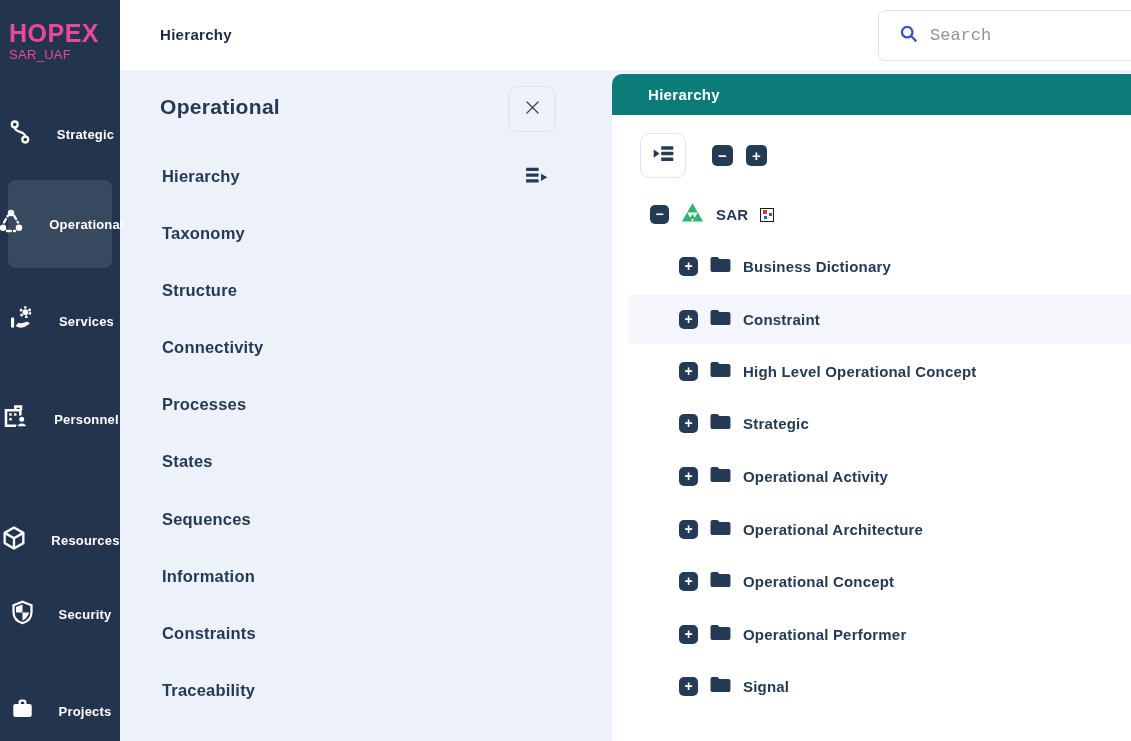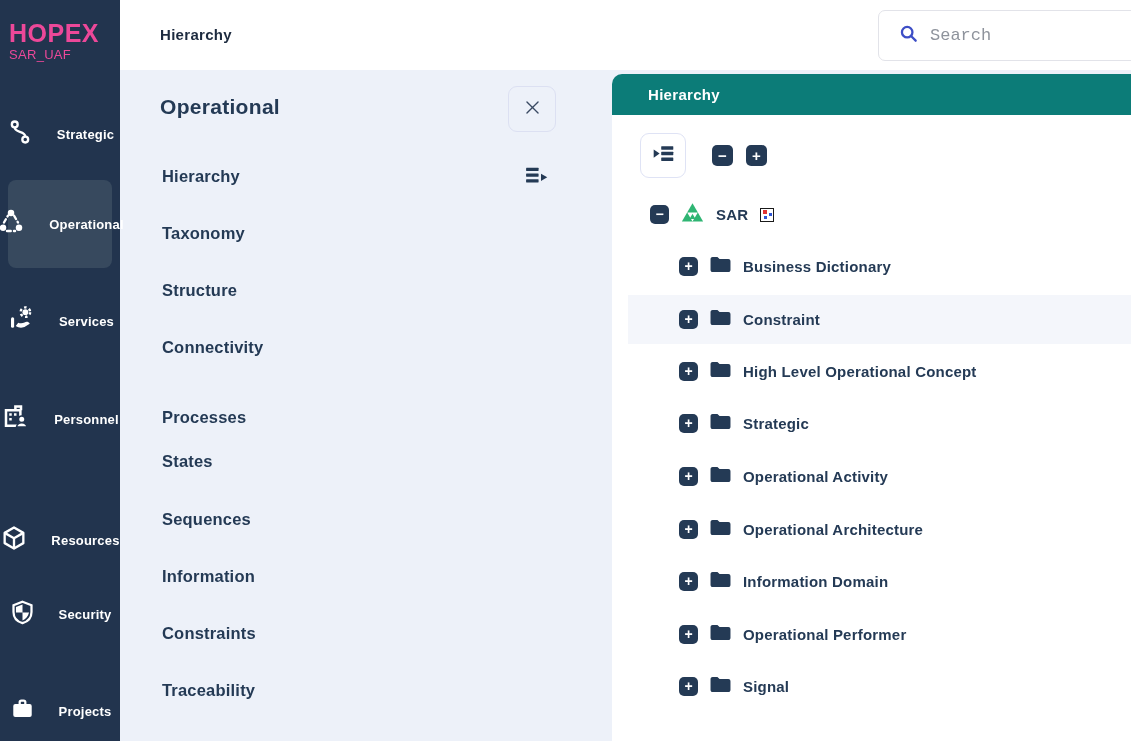--- a/index.html
+++ b/index.html
@@ -190,21 +190,21 @@
     </div>
     <div class="menu-item" style="top:149px">
         <span>Taxonomy</span>
       </div>
     <div class="menu-item" style="top:206px">
         <span>Structure</span>
       </div>
     <div class="menu-item" style="top:263px">
         <span>Connectivity</span>
       </div>
-    <div class="menu-item" style="top:333px">
+    <div class="menu-item" style="top:320px">
         <span>Processes</span>
       </div>
     <div class="menu-item" style="top:377px">
         <span>States</span>
       </div>
     <div class="menu-item" style="top:435px">
         <span>Sequences</span>
       </div>
     <div class="menu-item" style="top:549px">
         <span>Constraints</span>
@@ -292,21 +292,21 @@
       <span><svg viewBox="0 0 24 20" width="23" height="19" fill="#243A55">
             <path d="M1.5 4.2C1.5 3 2.5 2 3.7 2h5.1l2.2 2.3h9.3c1.2 0 2.2 1 2.2 2.2v9.3c0 1.2-1 2.2-2.2 2.2H3.7c-1.2 0-2.2-1-2.2-2.2z"></path>
           </svg></span>
       <span class="tree-label">Operational Architecture</span>
     </div>
     <div class="tree-row child" style="top:442px">
       <span class="expander">+</span>
       <span><svg viewBox="0 0 24 20" width="23" height="19" fill="#243A55">
             <path d="M1.5 4.2C1.5 3 2.5 2 3.7 2h5.1l2.2 2.3h9.3c1.2 0 2.2 1 2.2 2.2v9.3c0 1.2-1 2.2-2.2 2.2H3.7c-1.2 0-2.2-1-2.2-2.2z"></path>
           </svg></span>
-      <span class="tree-label">Information Domain</span>
+      <span class="tree-label">Operational Concept</span>
     </div>
     <div class="tree-row child" style="top:495px">
       <span class="expander">+</span>
       <span><svg viewBox="0 0 24 20" width="23" height="19" fill="#243A55">
             <path d="M1.5 4.2C1.5 3 2.5 2 3.7 2h5.1l2.2 2.3h9.3c1.2 0 2.2 1 2.2 2.2v9.3c0 1.2-1 2.2-2.2 2.2H3.7c-1.2 0-2.2-1-2.2-2.2z"></path>
           </svg></span>
       <span class="tree-label">Operational Performer</span>
     </div>
     <div class="tree-row child" style="top:547px">
       <span class="expander">+</span>

